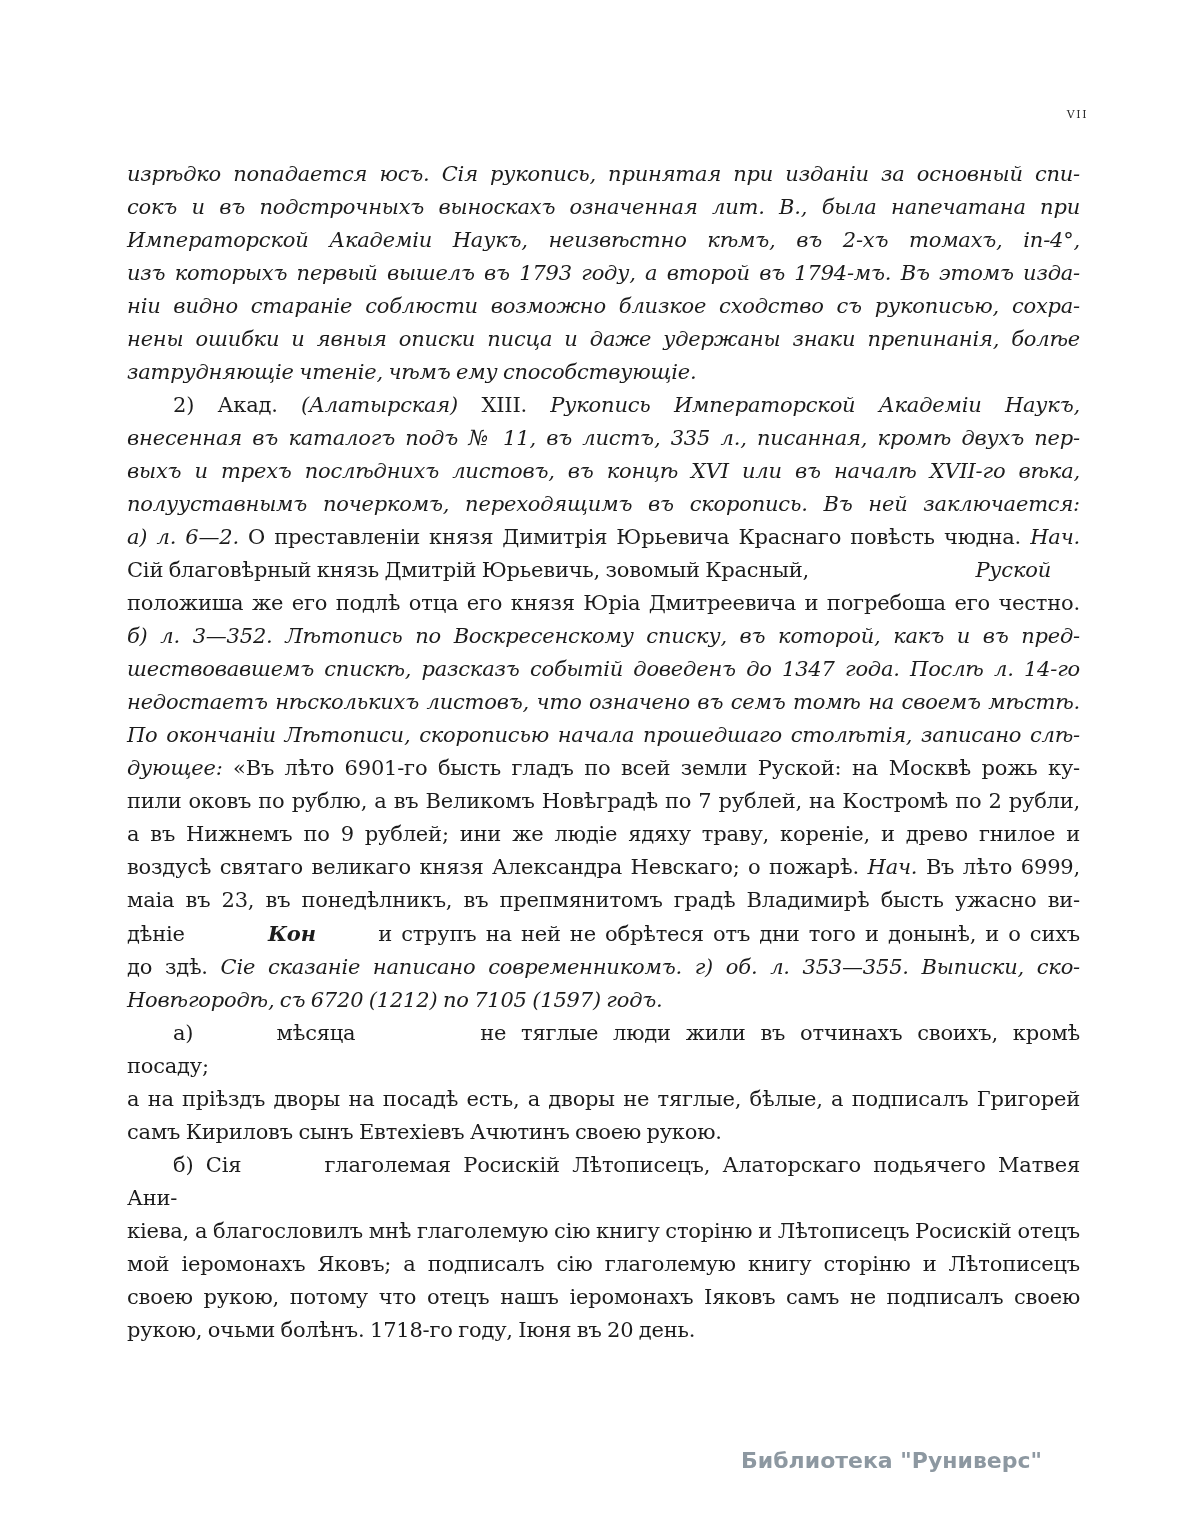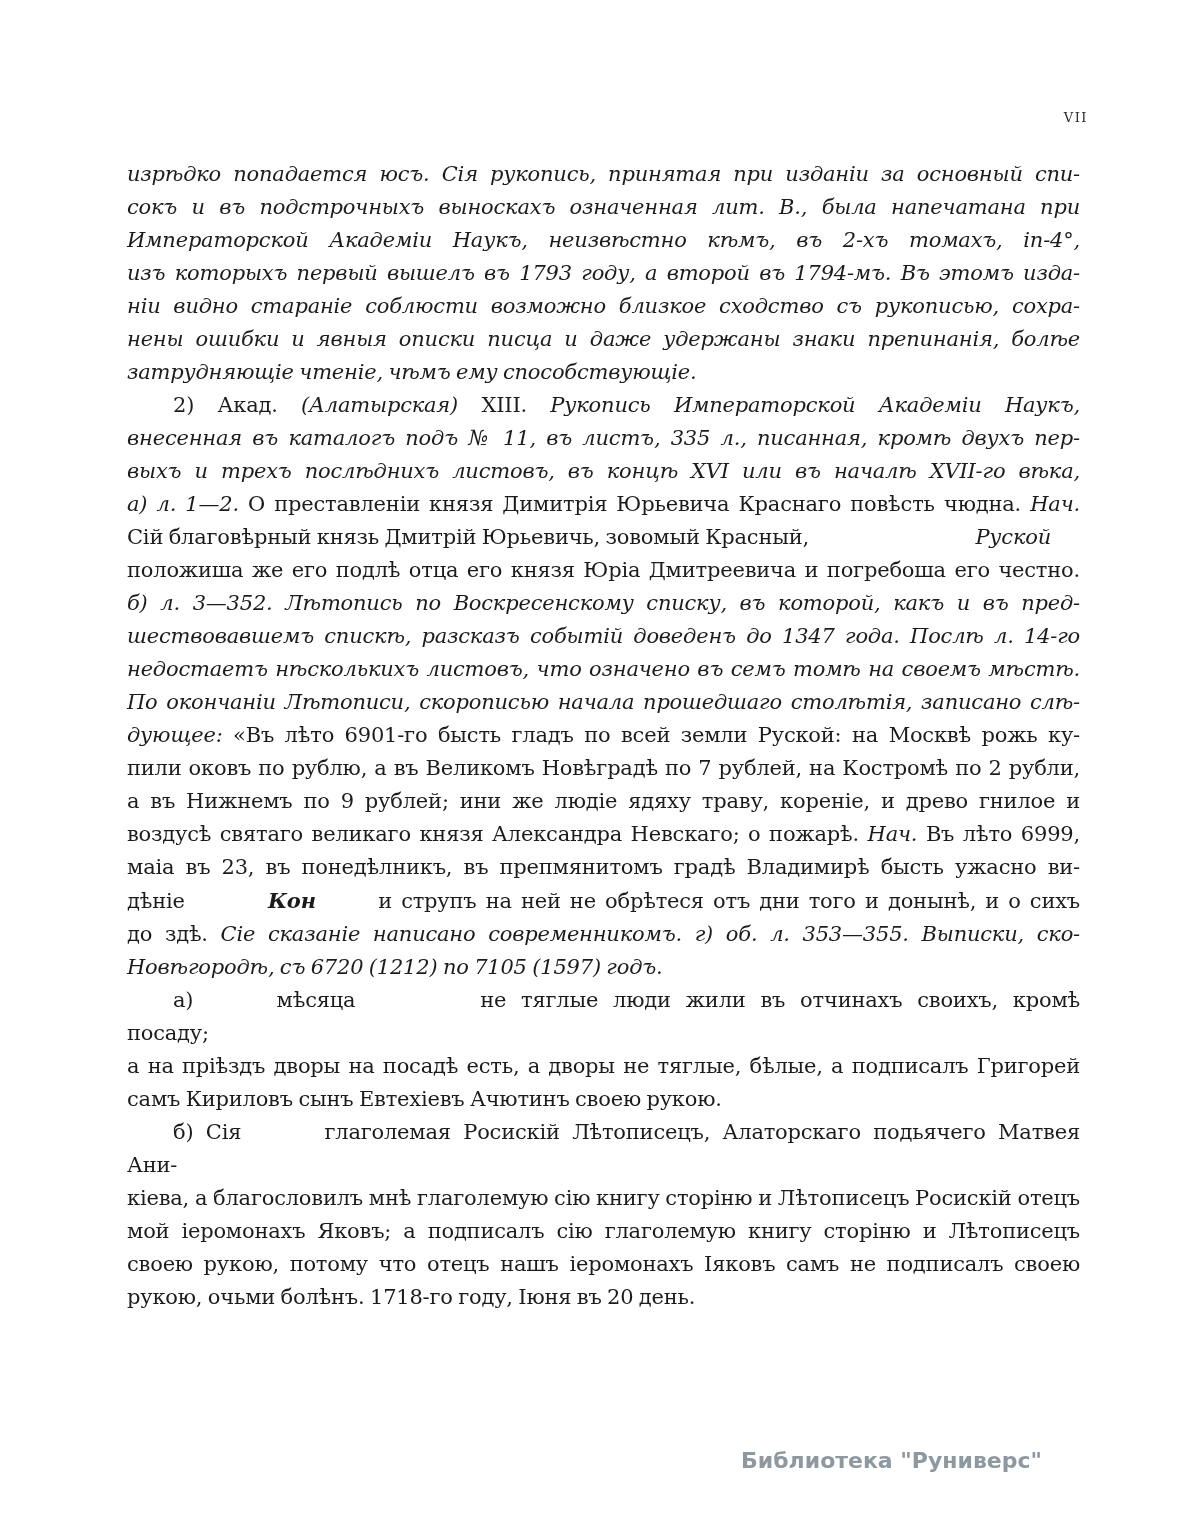--- a/index.html
+++ b/index.html
@@ -10,21 +10,21 @@
     height: 1513px;
     background: #ffffff;
     font-family: "DejaVu Serif", serif;
     color: #1c1c1c;
     overflow: hidden;
   }
   .page-number {
     position: absolute;
     top: 104px;
     right: 112px;
-    font-size: 19px;
+    font-size: 15px;
     letter-spacing: 1.5px;
     font-variant: small-caps;
     color: #2a2a2a;
   }
   .text-block {
     position: absolute;
     left: 127px;
     top: 158px;
     width: 953px;
     font-size: 21px;
@@ -61,21 +61,22 @@
       <div class="line"><span class="i">изрѣдко попадается юсъ. Сія рукопись, принятая при изданіи за основный спи-</span></div>
       <div class="line"><span class="i">сокъ и въ подстрочныхъ выноскахъ означенная лит. В., была напечатана при</span></div>
       <div class="line"><span class="i">Императорской Академіи Наукъ, неизвѣстно кѣмъ, въ 2-хъ томахъ, in-4°,</span></div>
       <div class="line"><span class="i">изъ которыхъ первый вышелъ въ 1793 году, а второй въ 1794-мъ. Въ этомъ изда-</span></div>
       <div class="line"><span class="i">ніи видно стараніе соблюсти возможно близкое сходство съ рукописью, сохра-</span></div>
       <div class="line"><span class="i">нены ошибки и явныя описки писца и даже удержаны знаки препинанія, болѣе</span></div>
       <div class="line parend"><span class="i">затрудняющіе чтеніе, чѣмъ ему способствующіе.</span></div>
       <div class="line indent"><span class="r">2) Акад. </span><span class="i">(Алатырская) </span><span class="r">XIII. </span><span class="i">Рукопись Императорской Академіи Наукъ,</span></div>
       <div class="line"><span class="i">внесенная въ каталогъ подъ № 11, въ листъ, 335 л., писанная, кромѣ двухъ пер-</span></div>
       <div class="line"><span class="i">выхъ и трехъ послѣднихъ листовъ, въ концѣ XVI или въ началѣ XVII-го вѣка,</span></div>
-      <div class="line"><span class="i">а) л. 1—2. </span><span class="r">О преставленіи князя Димитрія Юрьевича Краснаго повѣсть чюдна. </span><span class="i">Нач.</span></div>
+      <div class="line"><span class="i">полууставнымъ почеркомъ, переходящимъ въ скоропись. Въ ней заключается:</span></div>
+      <div class="line"><span class="i">а) л. 6—2. </span><span class="r">О преставленіи князя Димитрія Юрьевича Краснаго повѣсть чюдна. </span><span class="i">Нач.</span></div>
       <div class="line parend"><span class="r">Сій благовѣрный князь Дмитрій Юрьевичь, зовомый Красный,</span><span class="r">        </span><span class="i">Руской</span></div>
       <div class="line"><span class="r">положиша же его подлѣ отца его князя Юріа Дмитреевича и погребоша его честно.</span></div>
       <div class="line"><span class="i">б) л. 3—352. Лѣтопись по Воскресенскому списку, въ которой, какъ и въ пред-</span></div>
       <div class="line"><span class="i">шествовавшемъ спискѣ, разсказъ событій доведенъ до 1347 года. Послѣ л. 14-го</span></div>
       <div class="line"><span class="i">недостаетъ нѣсколькихъ листовъ, что означено въ семъ томѣ на своемъ мѣстѣ.</span></div>
       <div class="line"><span class="i">По окончаніи Лѣтописи, скорописью начала прошедшаго столѣтія, записано слѣ-</span></div>
       <div class="line"><span class="i">дующее: </span><span class="r">«Въ лѣто 6901-го бысть гладъ по всей земли Руской: на Москвѣ рожь ку-</span></div>
       <div class="line"><span class="r">пили оковъ по рублю, а въ Великомъ Новѣградѣ по 7 рублей, на Костромѣ по 2 рубли,</span></div>
       <div class="line"><span class="r">а въ Нижнемъ по 9 рублей; ини же людіе ядяху траву, кореніе, и древо гнилое и</span></div>
       <div class="line"><span class="r">воздусѣ святаго великаго князя Александра Невскаго; о пожарѣ. </span><span class="i">Нач. </span><span class="r">Въ лѣто 6999,</span></div>

